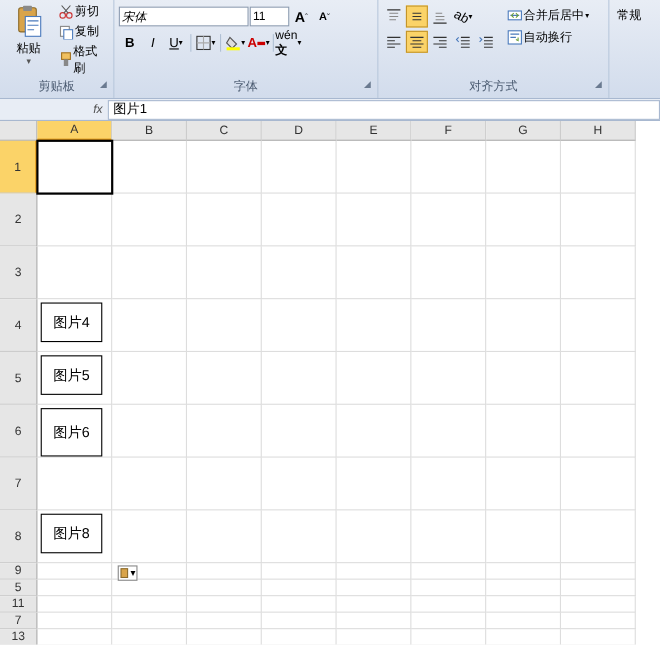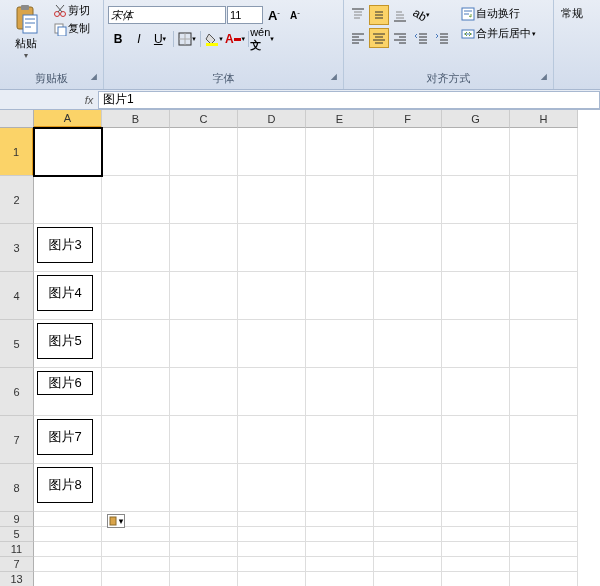--- a/index.html
+++ b/index.html
@@ -67,20 +67,27 @@
             </svg>
           <span>剪切</span>
         </div>
         <div class="sm">
           <svg width="14" height="14">
               <rect x="2" y="2" width="8" height="9" fill="#fff" stroke="#888"></rect>
               <rect x="5" y="5" width="8" height="9" fill="#fff" stroke="#4a7abc"></rect>
             </svg>
           <span>复制</span>
         </div>
+        <div class="sm">
+          <svg width="14" height="14">
+              <rect x="3" y="1" width="8" height="6" fill="#f0c060" stroke="#a07020"></rect>
+              <rect x="5" y="7" width="4" height="6" fill="#888"></rect>
+            </svg>
+          <span>格式刷</span>
+        </div>
       </div>
     </div>
     <div class="ribbon-label"><span>剪贴板</span><span class="dlg">◢</span></div>
   </div>
 
   <div class="ribbon-group" style="width:240px">
     <div class="ribbon-body col" style="gap:4px;padding-top:3px">
       <div class="row">
         <input class="font-sel" style="width: 118px; font-style: italic;" value="宋体">
         <input class="font-sel" style="width: 36px;" value="11">
@@ -187,34 +194,34 @@
               <svg width="14" height="14">
                 <path d="M5 3h8M5 6h8M5 9h8M5 12h8" stroke="#333"></path>
                 <path d="M1 3l2 2-2 2" stroke="#4a7abc" fill="none"></path>
               </svg>
             </div>
         </div>
       </div>
       <div class="col" style="gap:3px;padding-top:3px;margin-left:4px">
         <div class="sm">
           <svg width="14" height="14">
+              <rect x="1" y="3" width="12" height="8" fill="#fff" stroke="#4a7abc"></rect>
+              <path d="M3 7h8" stroke="#4a7abc"></path>
+              <path d="M6 5l-2 2 2 2M8 5l2 2-2 2" stroke="#6a9f3a" fill="none"></path>
+            </svg>
+          <span>合并后居中</span>
+            <span style="font-size:7px">▾</span>
+        </div>
+        <div class="sm">
+          <svg width="14" height="14">
               <rect x="1" y="1" width="12" height="12" fill="#fff" stroke="#4a7abc"></rect>
               <path d="M3 4h8M3 7h5" stroke="#4a7abc"></path>
               <path d="M10 7v3l-2-1" stroke="#6a9f3a" fill="none"></path>
             </svg>
           <span>自动换行</span>
-        </div>
-        <div class="sm">
-          <svg width="14" height="14">
-              <rect x="1" y="3" width="12" height="8" fill="#fff" stroke="#4a7abc"></rect>
-              <path d="M3 7h8" stroke="#4a7abc"></path>
-              <path d="M6 5l-2 2 2 2M8 5l2 2-2 2" stroke="#6a9f3a" fill="none"></path>
-            </svg>
-          <span>合并后居中</span>
-            <span style="font-size:7px">▾</span>
         </div>
       </div>
     </div>
     <div class="ribbon-label"><span>对齐方式</span><span class="dlg">◢</span></div>
   </div>
 
   <div class="ribbon-group" style="width:42px;border-right:none">
     <div class="ribbon-body" style="padding-top:3px">
       <div class="sm">
           <span>常规</span>
@@ -385,24 +392,22 @@
           <div class="cell" style="width: 68px; height: 15px;"></div>
           <div class="cell" style="width: 68px; height: 15px;"></div>
           <div class="cell" style="width: 68px; height: 15px;"></div>
           <div class="cell" style="width: 68px; height: 15px;"></div>
           <div class="cell" style="width: 68px; height: 15px;"></div>
           <div class="cell" style="width: 68px; height: 15px;"></div>
           <div class="cell" style="width: 68px; height: 15px;"></div>
           <div class="cell" style="width: 68px; height: 15px;"></div>
         </div>
         <div class="shape" style="top: 3px; left: 3px; width: 56px; height: 36px;">图片1</div>
-        <div class="shape" style="top: 99px; left: 3px; width: 56px; height: 36px;">图片3</div>
         <div class="shape" style="top: 147px; left: 3px; width: 56px; height: 36px;">图片4</div>
         <div class="shape" style="top: 195px; left: 3px; width: 56px; height: 36px;">图片5</div>
-        <div class="shape" style="top: 243px; left: 3px; width: 56px; height: 24px;">图片6</div>
-        <div class="shape" style="top: 291px; left: 3px; width: 56px; height: 36px;">图片7</div>
+        <div class="shape" style="top: 243px; left: 3px; width: 56px; height: 44px;">图片6</div>
         <div class="shape" style="top: 339px; left: 3px; width: 56px; height: 36px;">图片8</div>
         <div class="paste-opt" style="top: 386px; left: 73px;"><svg width="10" height="10">
             <rect x="1" y="1" width="6" height="8" fill="#d9a44a" stroke="#8b6a2a"></rect>
           </svg>▾</div>
       </div>
   </div>
 </div>
 
 </body></html>

